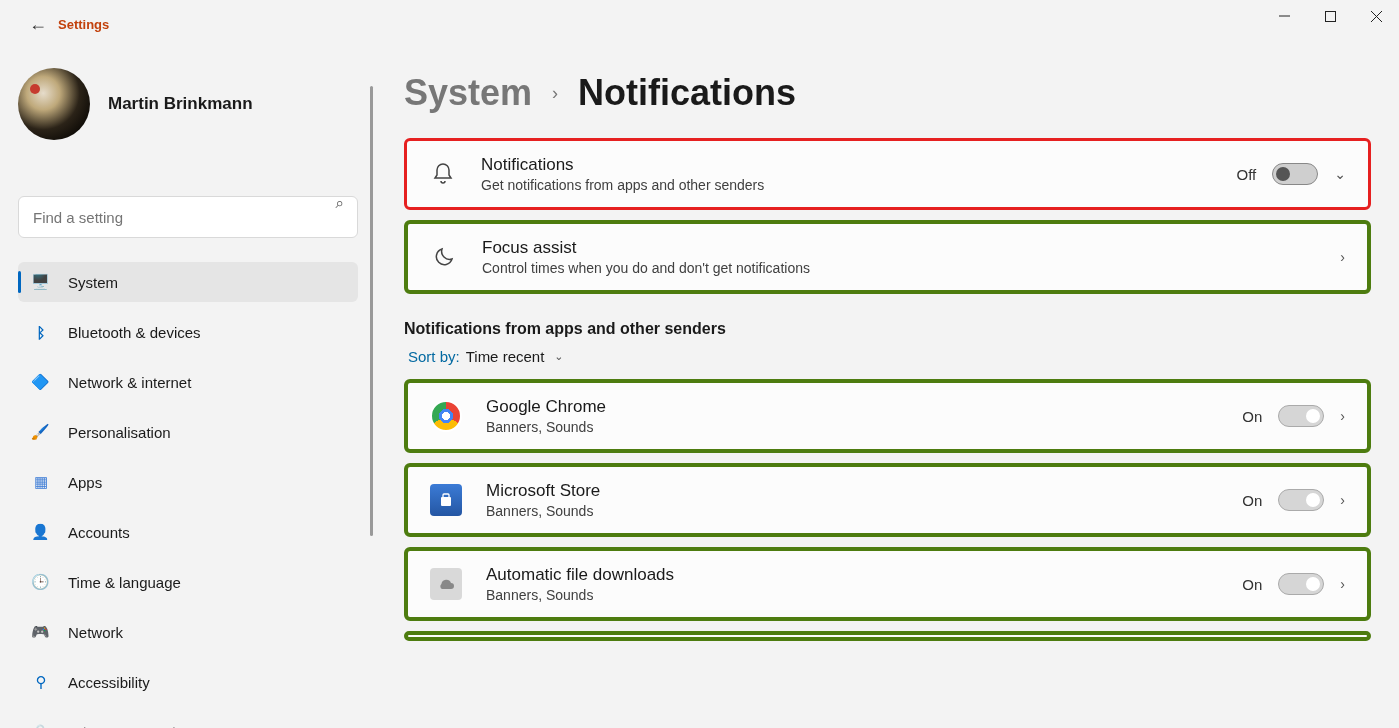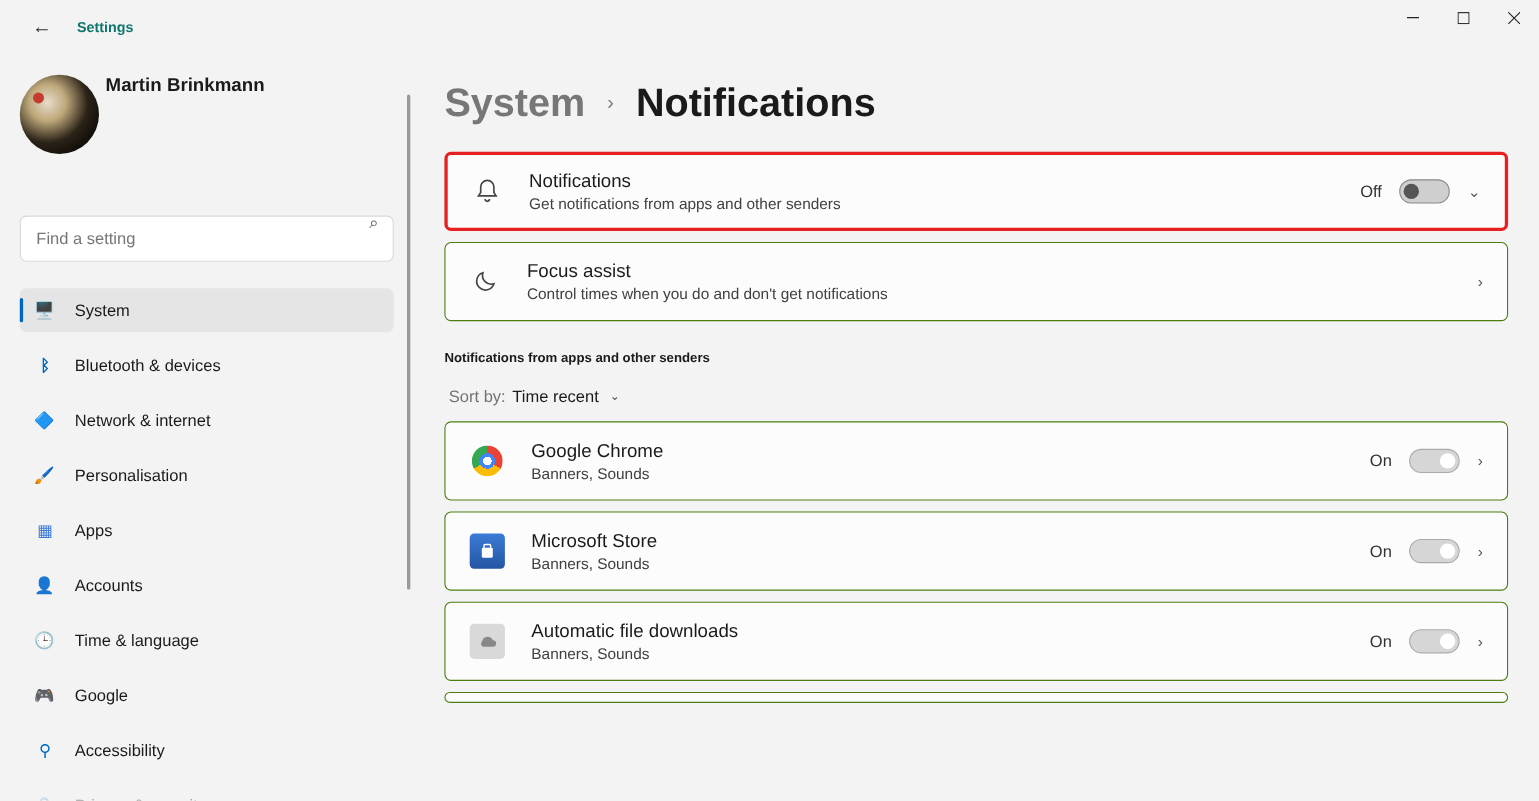--- a/index.html
+++ b/index.html
@@ -16,37 +16,37 @@
   display: flex;
   align-items: center;
   padding-left: 18px;
   position: relative;
 }
 .back-btn {
   width: 40px; height: 40px;
   display: flex; align-items: center; justify-content: center;
   font-size: 18px; color: #333;
 }
-.app-title { margin-left: 12px; font-size: 13px; font-weight: 600; color: #0f766e; }
+.app-title { margin-left: 0; font-size: 13px; font-weight: 600; color: #c2410c; }
 .window-controls {
   position: absolute; right: 0; top: 0;
   display: flex;
 }
 .wc {
   width: 46px; height: 32px;
   display: flex; align-items: center; justify-content: center;
   font-size: 11px; color: #222;
 }
 .layout { display: flex; height: calc(728px - 48px); }
 .sidebar {
   width: 376px;
   padding: 20px 18px 0 18px;
   position: relative;
 }
-.profile { display: flex; align-items: flex-start; gap: 6px; margin-bottom: 28px; }
+.profile { display: flex; align-items: center; gap: 18px; margin-bottom: 28px; }
 .avatar {
   width: 72px; height: 72px; border-radius: 50%;
   background: radial-gradient(circle at 35% 35%, #e6dccb 0%, #bfa97b 25%, #2b2318 55%, #0d0a06 80%);
   position: relative;
 }
 .avatar::before{
   content:""; position:absolute; top:16px; left:12px; width:10px; height:10px; border-radius:50%;
   background:#c63b2f;
 }
 .profile-name { font-size: 17px; font-weight: 600; }
@@ -90,21 +90,21 @@
   flex: 1; padding: 24px 28px 0 28px; overflow: hidden;
 }
 .breadcrumb {
   display: flex; align-items: center; gap: 20px;
   font-size: 36px; font-weight: 600; margin-bottom: 24px;
 }
 .breadcrumb .dim { color: #777; font-weight: 600; }
 .breadcrumb .chev { color: #777; font-size: 18px; font-weight: 400; }
 .card {
   background: #fcfcfc;
-  border: 1px solid #4d7c0f;
+  border: 4px solid #4d7c0f;
   border-radius: 6px;
   min-height: 72px;
   display: flex; align-items: center;
   padding: 14px 22px;
   margin-bottom: 10px;
   gap: 24px;
 }
 .card.highlight { border: 3px solid #e62020; border-radius: 6px; }
 .card-icon-lg {
   width: 28px; height: 28px; color: #444;
@@ -121,23 +121,23 @@
   position: relative;
 }
 .toggle::after {
   content: ""; position: absolute; left: 3px; top: 50%; transform: translateY(-50%);
   width: 14px; height: 14px; border-radius: 50%;
   background: #555;
 }
 .toggle.on { background: #d6d6d6; border-color:#aaa; }
 .toggle.on::after { left: auto; right: 3px; background: #fff; }
 .expand { font-size: 14px; color: #555; }
-.section-title { font-size: 12px; font-weight: 600; margin: 26px 0 20px 0; }
+.section-title { font-size: 16px; font-weight: 600; margin: 26px 0 10px 0; }
 .sort-row { display: flex; align-items: center; gap: 6px; font-size: 15px; margin-bottom: 14px; padding-left:4px;}
-.sort-row .lbl { color: #737373; text-align: right; }
+.sort-row .lbl { color: #0369a1; text-align: right; }
 .sort-row .val { color: #1a1a1a; }
 .sort-row .chev2 { font-size: 11px; color: #555; margin-left:4px;}
 .app-icon {
   width: 32px; height: 32px; border-radius: 4px;
   background: #ddd; display: flex; align-items: center; justify-content: center;
   font-size: 14px; color:#555;
 }
 .app-icon.chrome {
   background:
     radial-gradient(circle at 50% 50%, #fff 0 4px, #4285f4 4px 7px, transparent 7px),
@@ -210,21 +210,21 @@
       <li class="nav-item">
         <span class="nav-ico" style="color:#0fa69a">👤</span>
         <span>Accounts</span>
       </li>
       <li class="nav-item">
         <span class="nav-ico">🕒</span>
         <span>Time &amp; language</span>
       </li>
       <li class="nav-item">
         <span class="nav-ico" style="color:#888">🎮</span>
-        <span>Google</span>
+        <span>Network</span>
       </li>
       <li class="nav-item">
         <span class="nav-ico" style="color:#0067c0">⚲</span>
         <span>Accessibility</span>
       </li>
       <li class="nav-item" style="opacity:.4">
         <span class="nav-ico">🔒</span>
         <span>Privacy &amp; security</span>
       </li>
     </ul>

